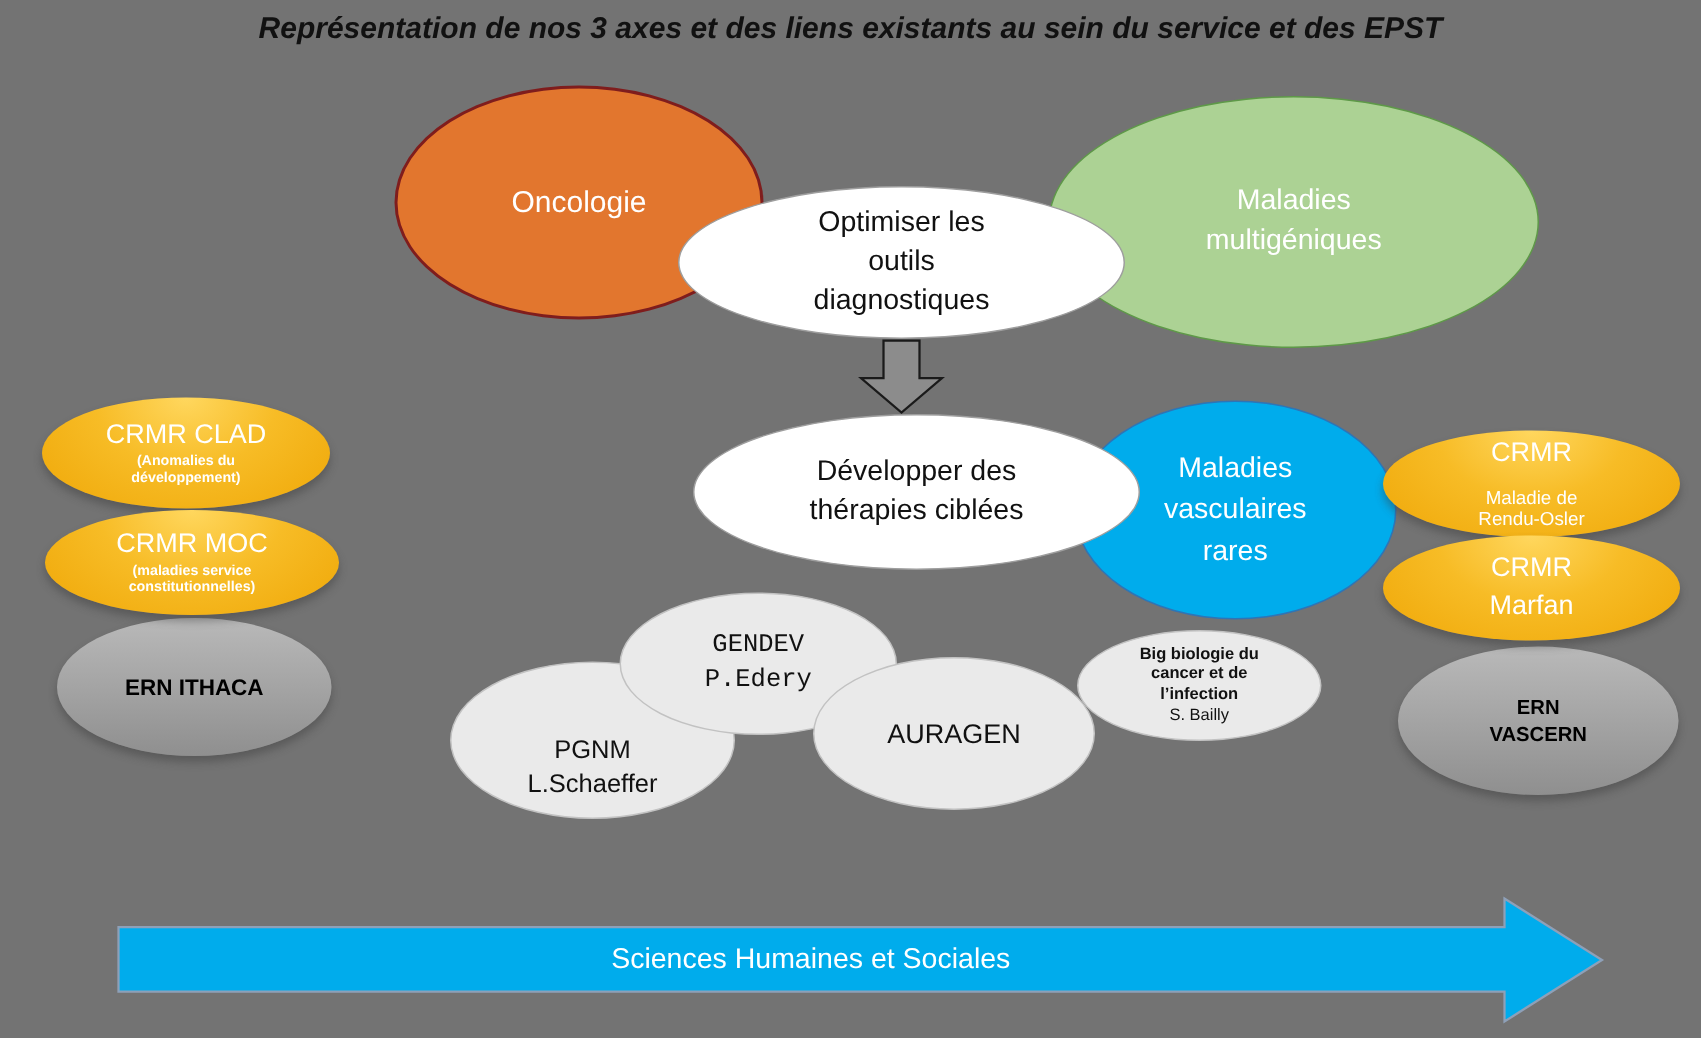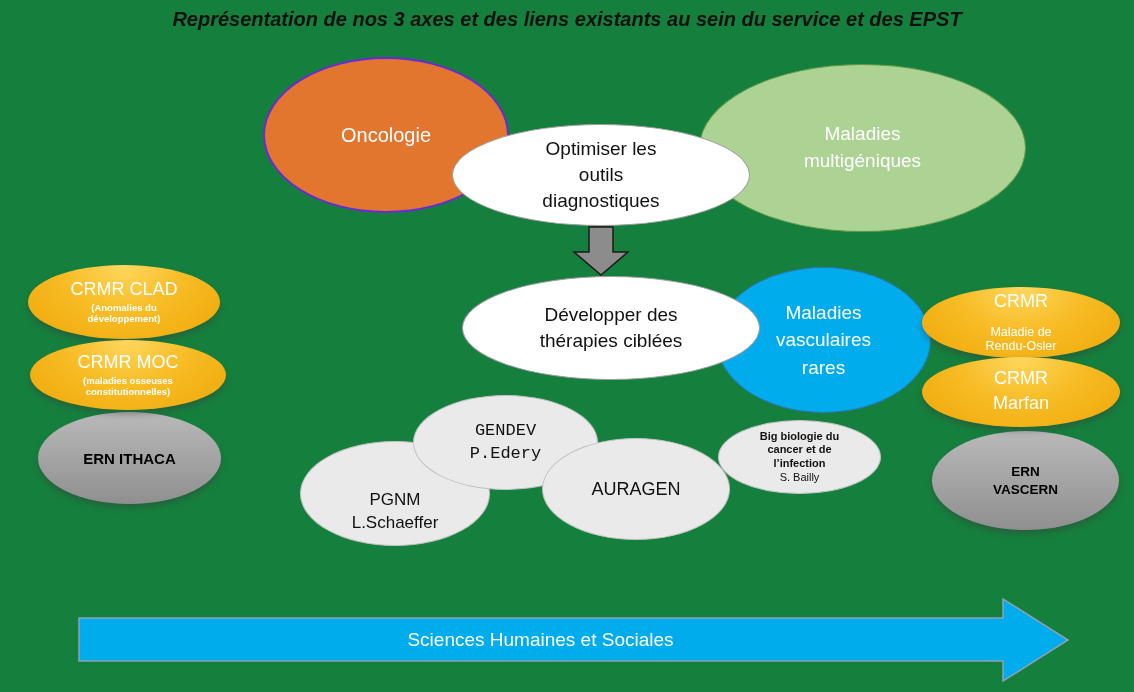--- a/index.html
+++ b/index.html
@@ -1,30 +1,30 @@
 <!DOCTYPE html>
 <html><head>
 <meta charset="utf-8">
 <style>
   html,body{margin:0;padding:0;background:#fff;}
   .canvas{
-    position:relative;width:1134px;height:692px;background:#15803d;overflow:hidden;
+    position:relative;width:1134px;height:692px;background:#737373;overflow:hidden;
     font-family:"Liberation Sans", sans-serif;color:#1a1a1a;
   }
   .title{
     position:absolute;top:8px;left:0;width:100%;text-align:center;
     font-size:20px;font-style:italic;font-weight:600;color:#111;
   }
   .ellipse{
     position:absolute;border-radius:50%;display:flex;align-items:center;justify-content:center;
     text-align:center;box-sizing:border-box;
   }
   .lbl{display:block;}
   
-  .orange{background:#E2762E;border:2px solid #6d28d9;z-index:2;}
+  .orange{background:#E2762E;border:2px solid #7f1d1d;z-index:2;}
   .green {background:#ACD294;border:1.5px solid #5E9948;z-index:2;}
   .yellow{background:#FFD966;border:2px solid #EFBE3F;z-index:2;}
   .blue  {background:#00ACEC;border:1.5px solid #2E75B6;z-index:2;}
   .white-node{background:#fff;border:1.5px solid #9E9E9E;z-index:4;}
   .axis-label{color:#fff;font-size:19px;line-height:1.4;}
   .onc-label{color:#fff;font-size:20px;}
   .center-label{color:#111;font-size:19px;line-height:1.38;}
   
   .gold{
     background:radial-gradient(ellipse at 50% 0%, #FFD75E 0%, #F7BC26 45%, #EFA707 100%);
@@ -92,21 +92,21 @@
   <div class="ellipse gold" style="left:28px;top:265px;width:192px;height:74px;">
     <span class="lbl">
       <span class="gold-title">CRMR CLAD</span>
       <span class="gold-sub" style="max-width:95px;margin:2px auto 0;">(Anomalies du développement)</span>
     </span>
   </div>
 
   <div class="ellipse gold" style="left:30px;top:340px;width:196px;height:70px;">
     <span class="lbl">
       <span class="gold-title">CRMR MOC</span>
-      <span class="gold-sub" style="max-width:110px;margin:2px auto 0;">(maladies osseuses constitutionnelles)</span>
+      <span class="gold-sub" style="max-width:110px;margin:2px auto 0;">(maladies service constitutionnelles)</span>
     </span>
   </div>
 
   <div class="ellipse ern" style="left:38px;top:412px;width:183px;height:92px;font-size:15px;">
     <span class="lbl">ERN ITHACA</span>
   </div>
 
 
   <div class="ellipse plat" style="left:300px;top:441px;width:190px;height:105px;">
     <span class="lbl plat-label" style="max-width:130px;margin-top:36px;">PGNM L.Schaeffer</span>

